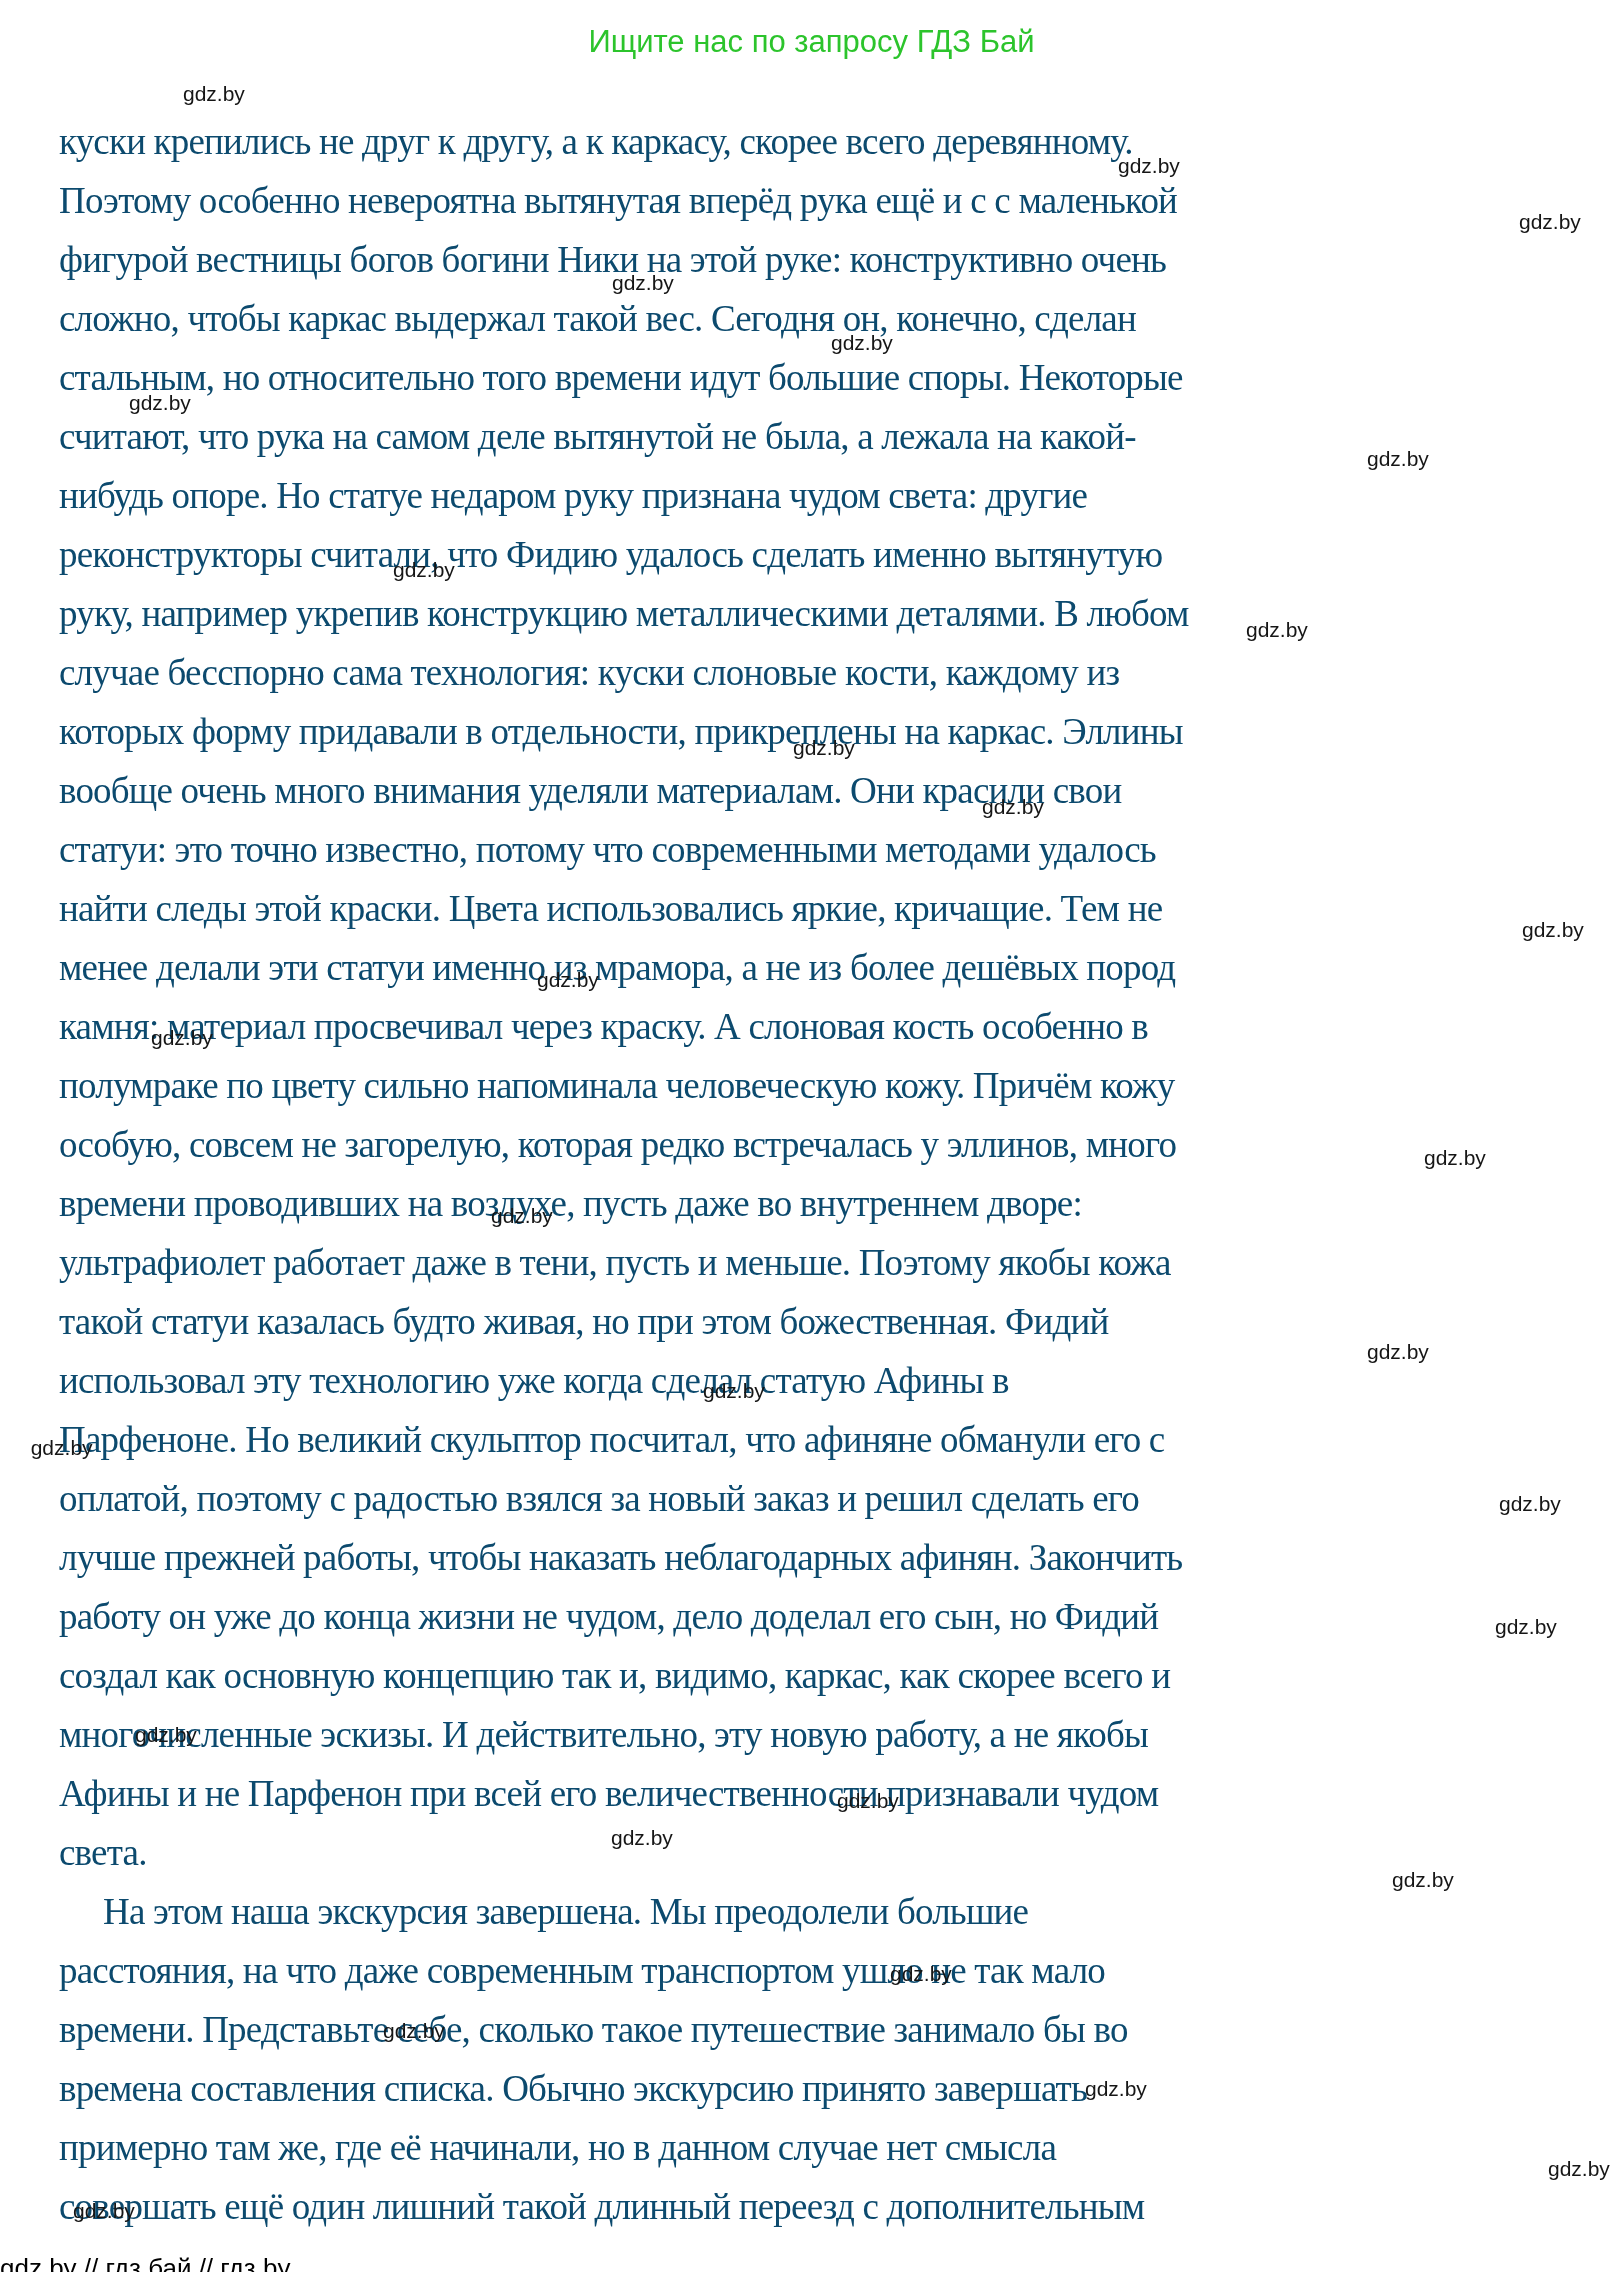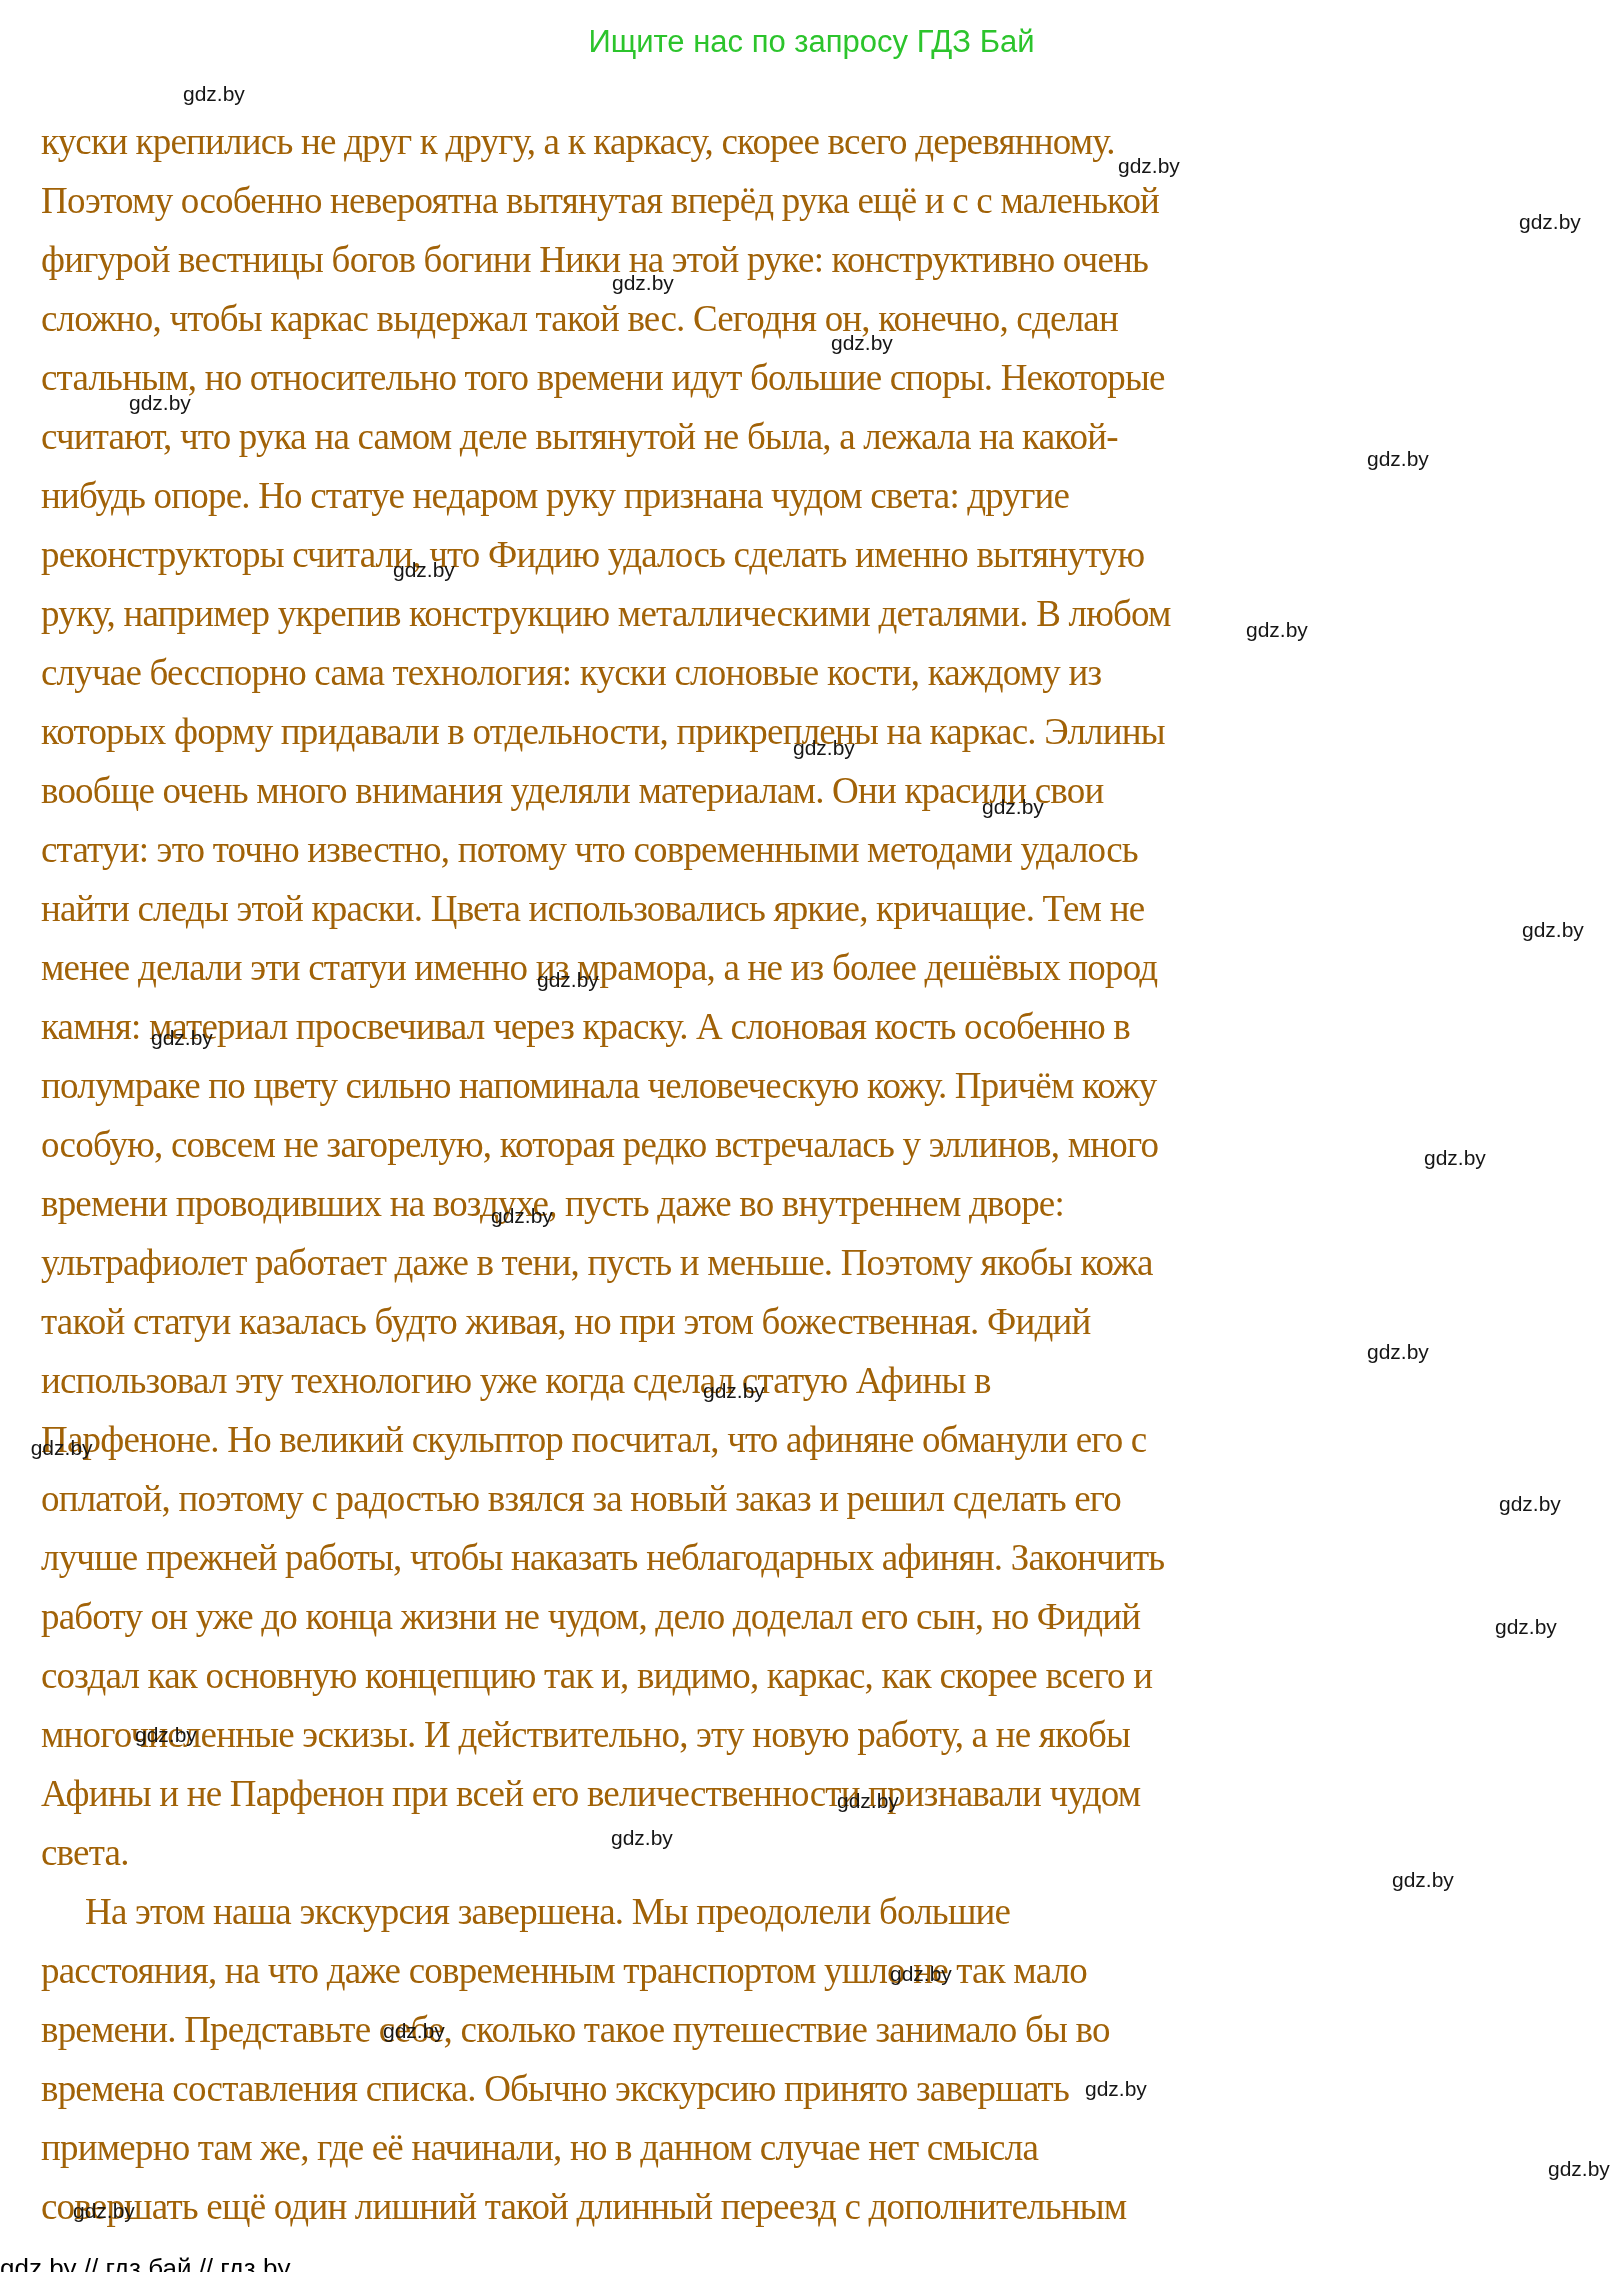--- a/index.html
+++ b/index.html
@@ -20,24 +20,24 @@
     width: 100%;
     text-align: center;
     font-family: "Liberation Sans", "DejaVu Sans", sans-serif;
     font-size: 31px;
     font-weight: 400;
     color: #2cc42c;
     white-space: nowrap;
   }
   .text-block {
     position: absolute;
-    left: 41px;
+    left: 59px;
     top: 92px;
     width: 1533px;
-    color: #a16207;
+    color: #0c4a6e;
     font-size: 37px;
     letter-spacing: -0.8px;
   }
   .line {
     height: 59px;
     line-height: 59px;
     white-space: nowrap;
   }
   .line.indent { padding-left: 44px; }
   .wm-layer { position: absolute; left: 8px; top: 0; width: 100%; height: 100%; }

